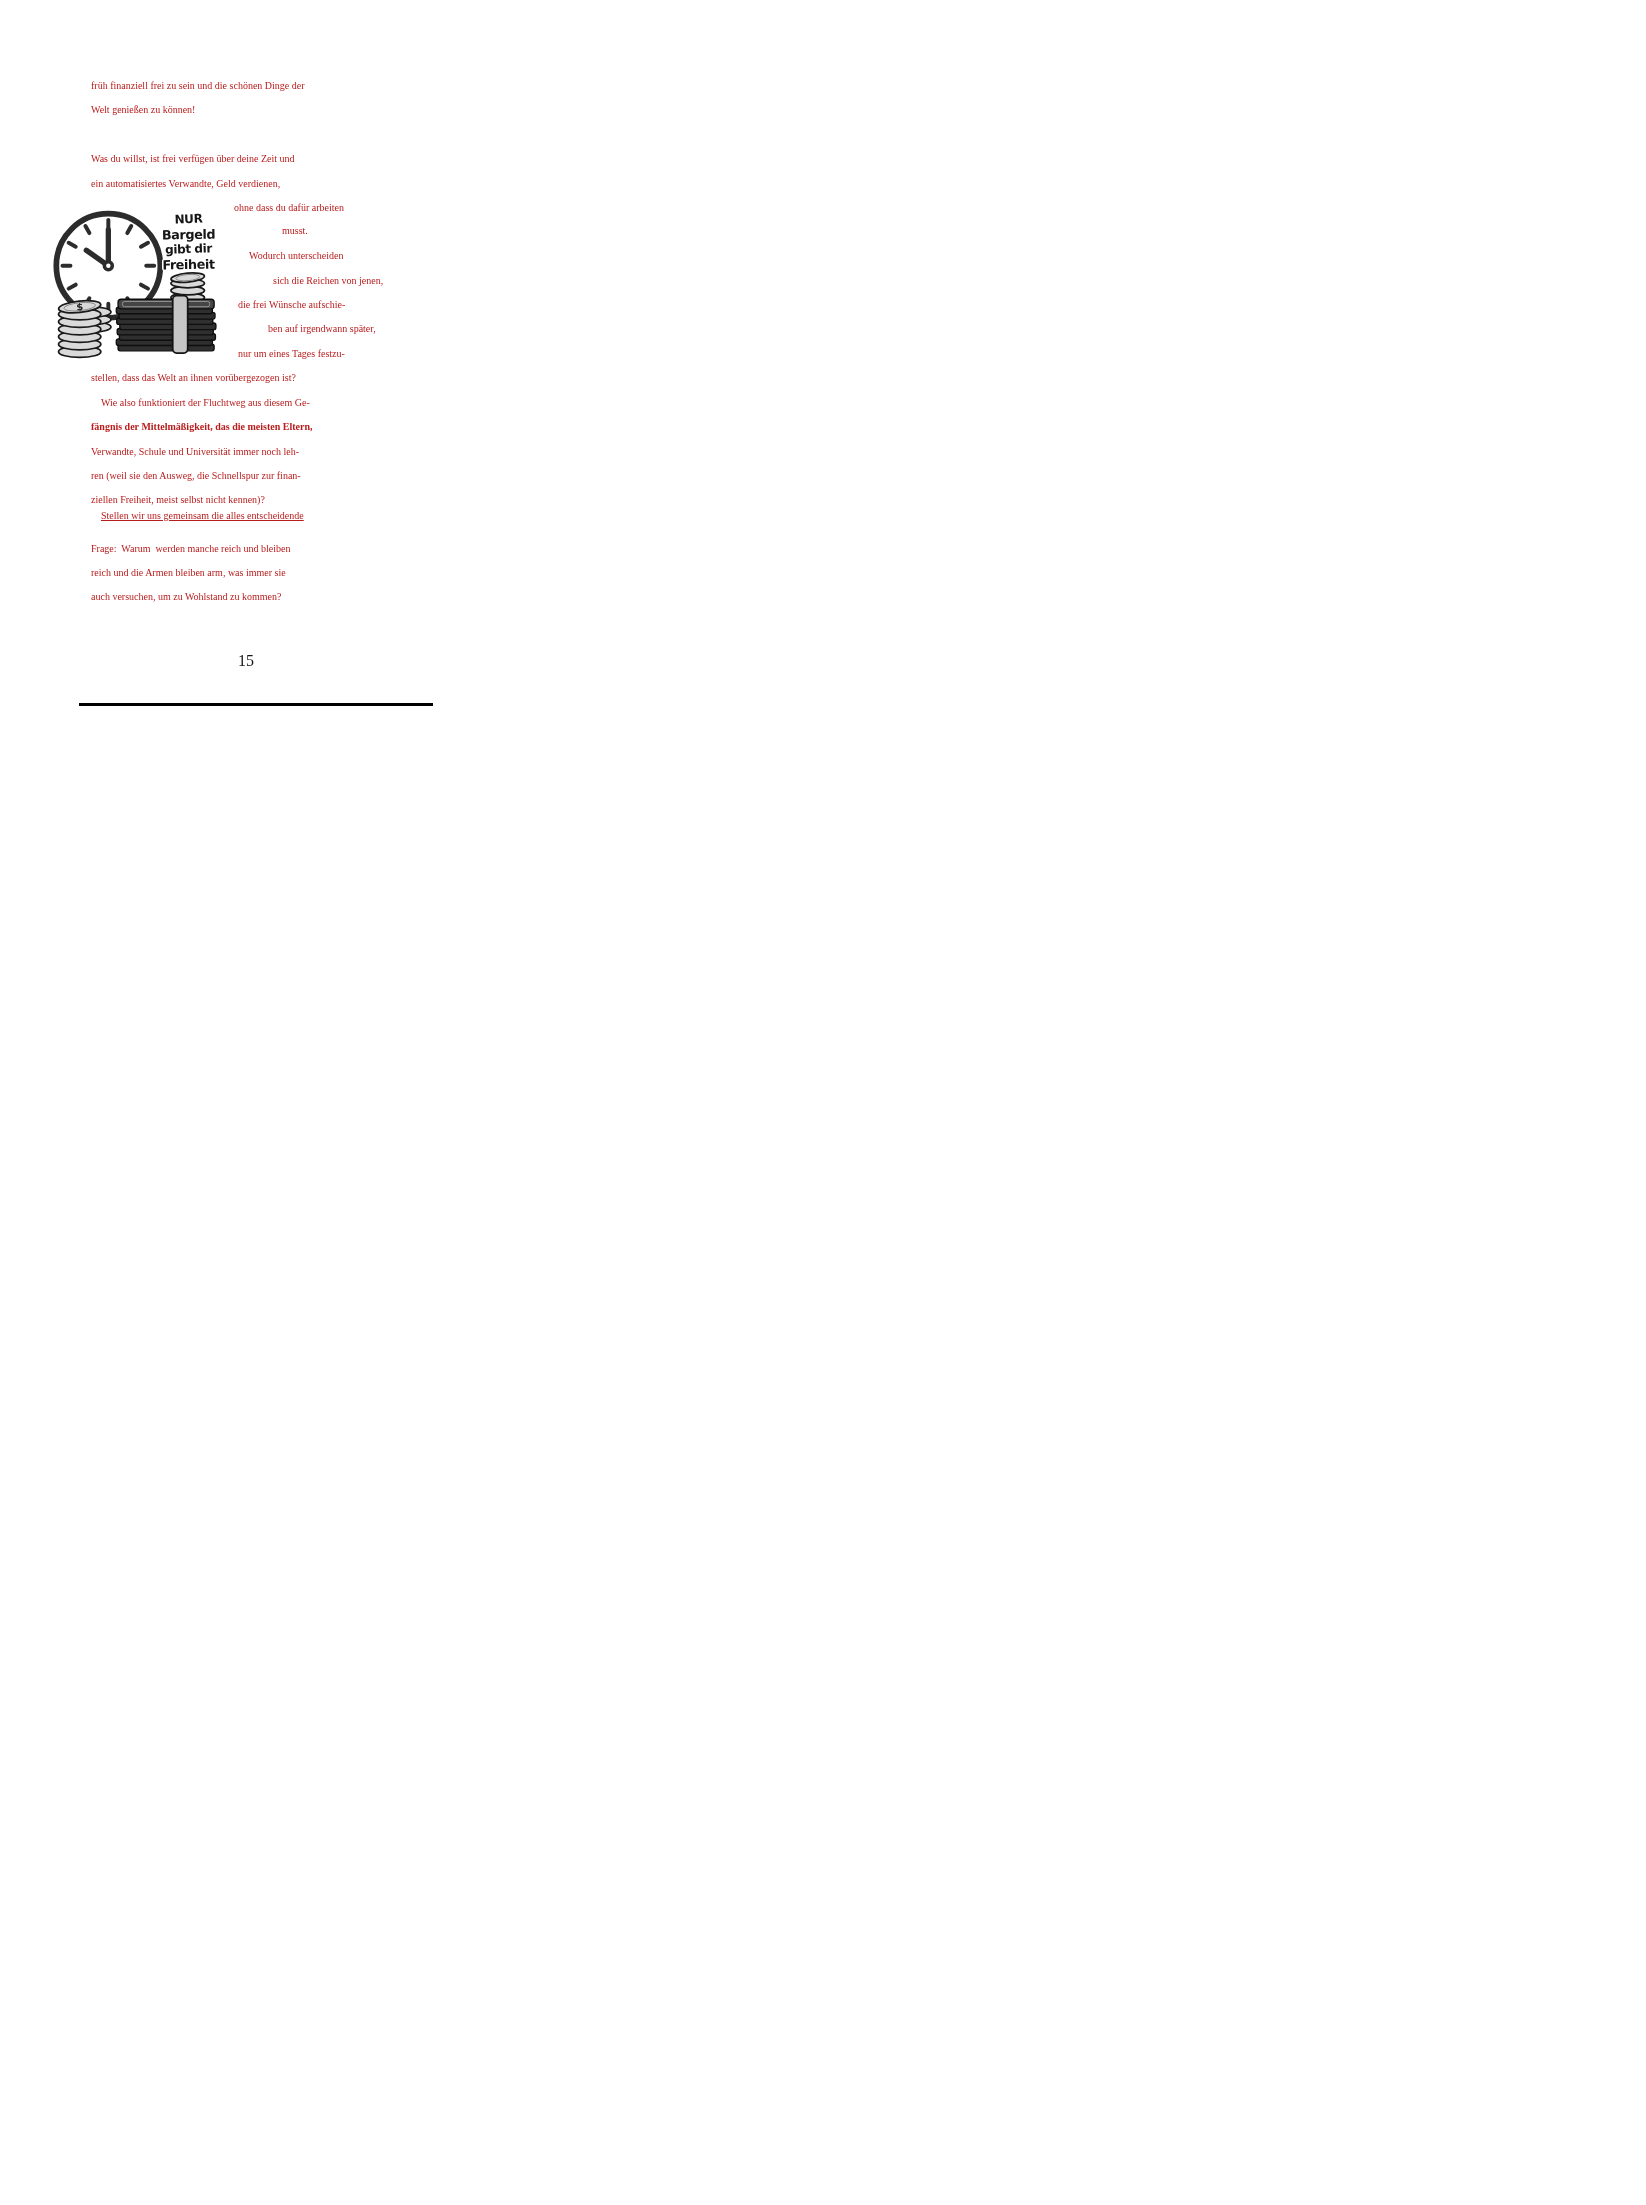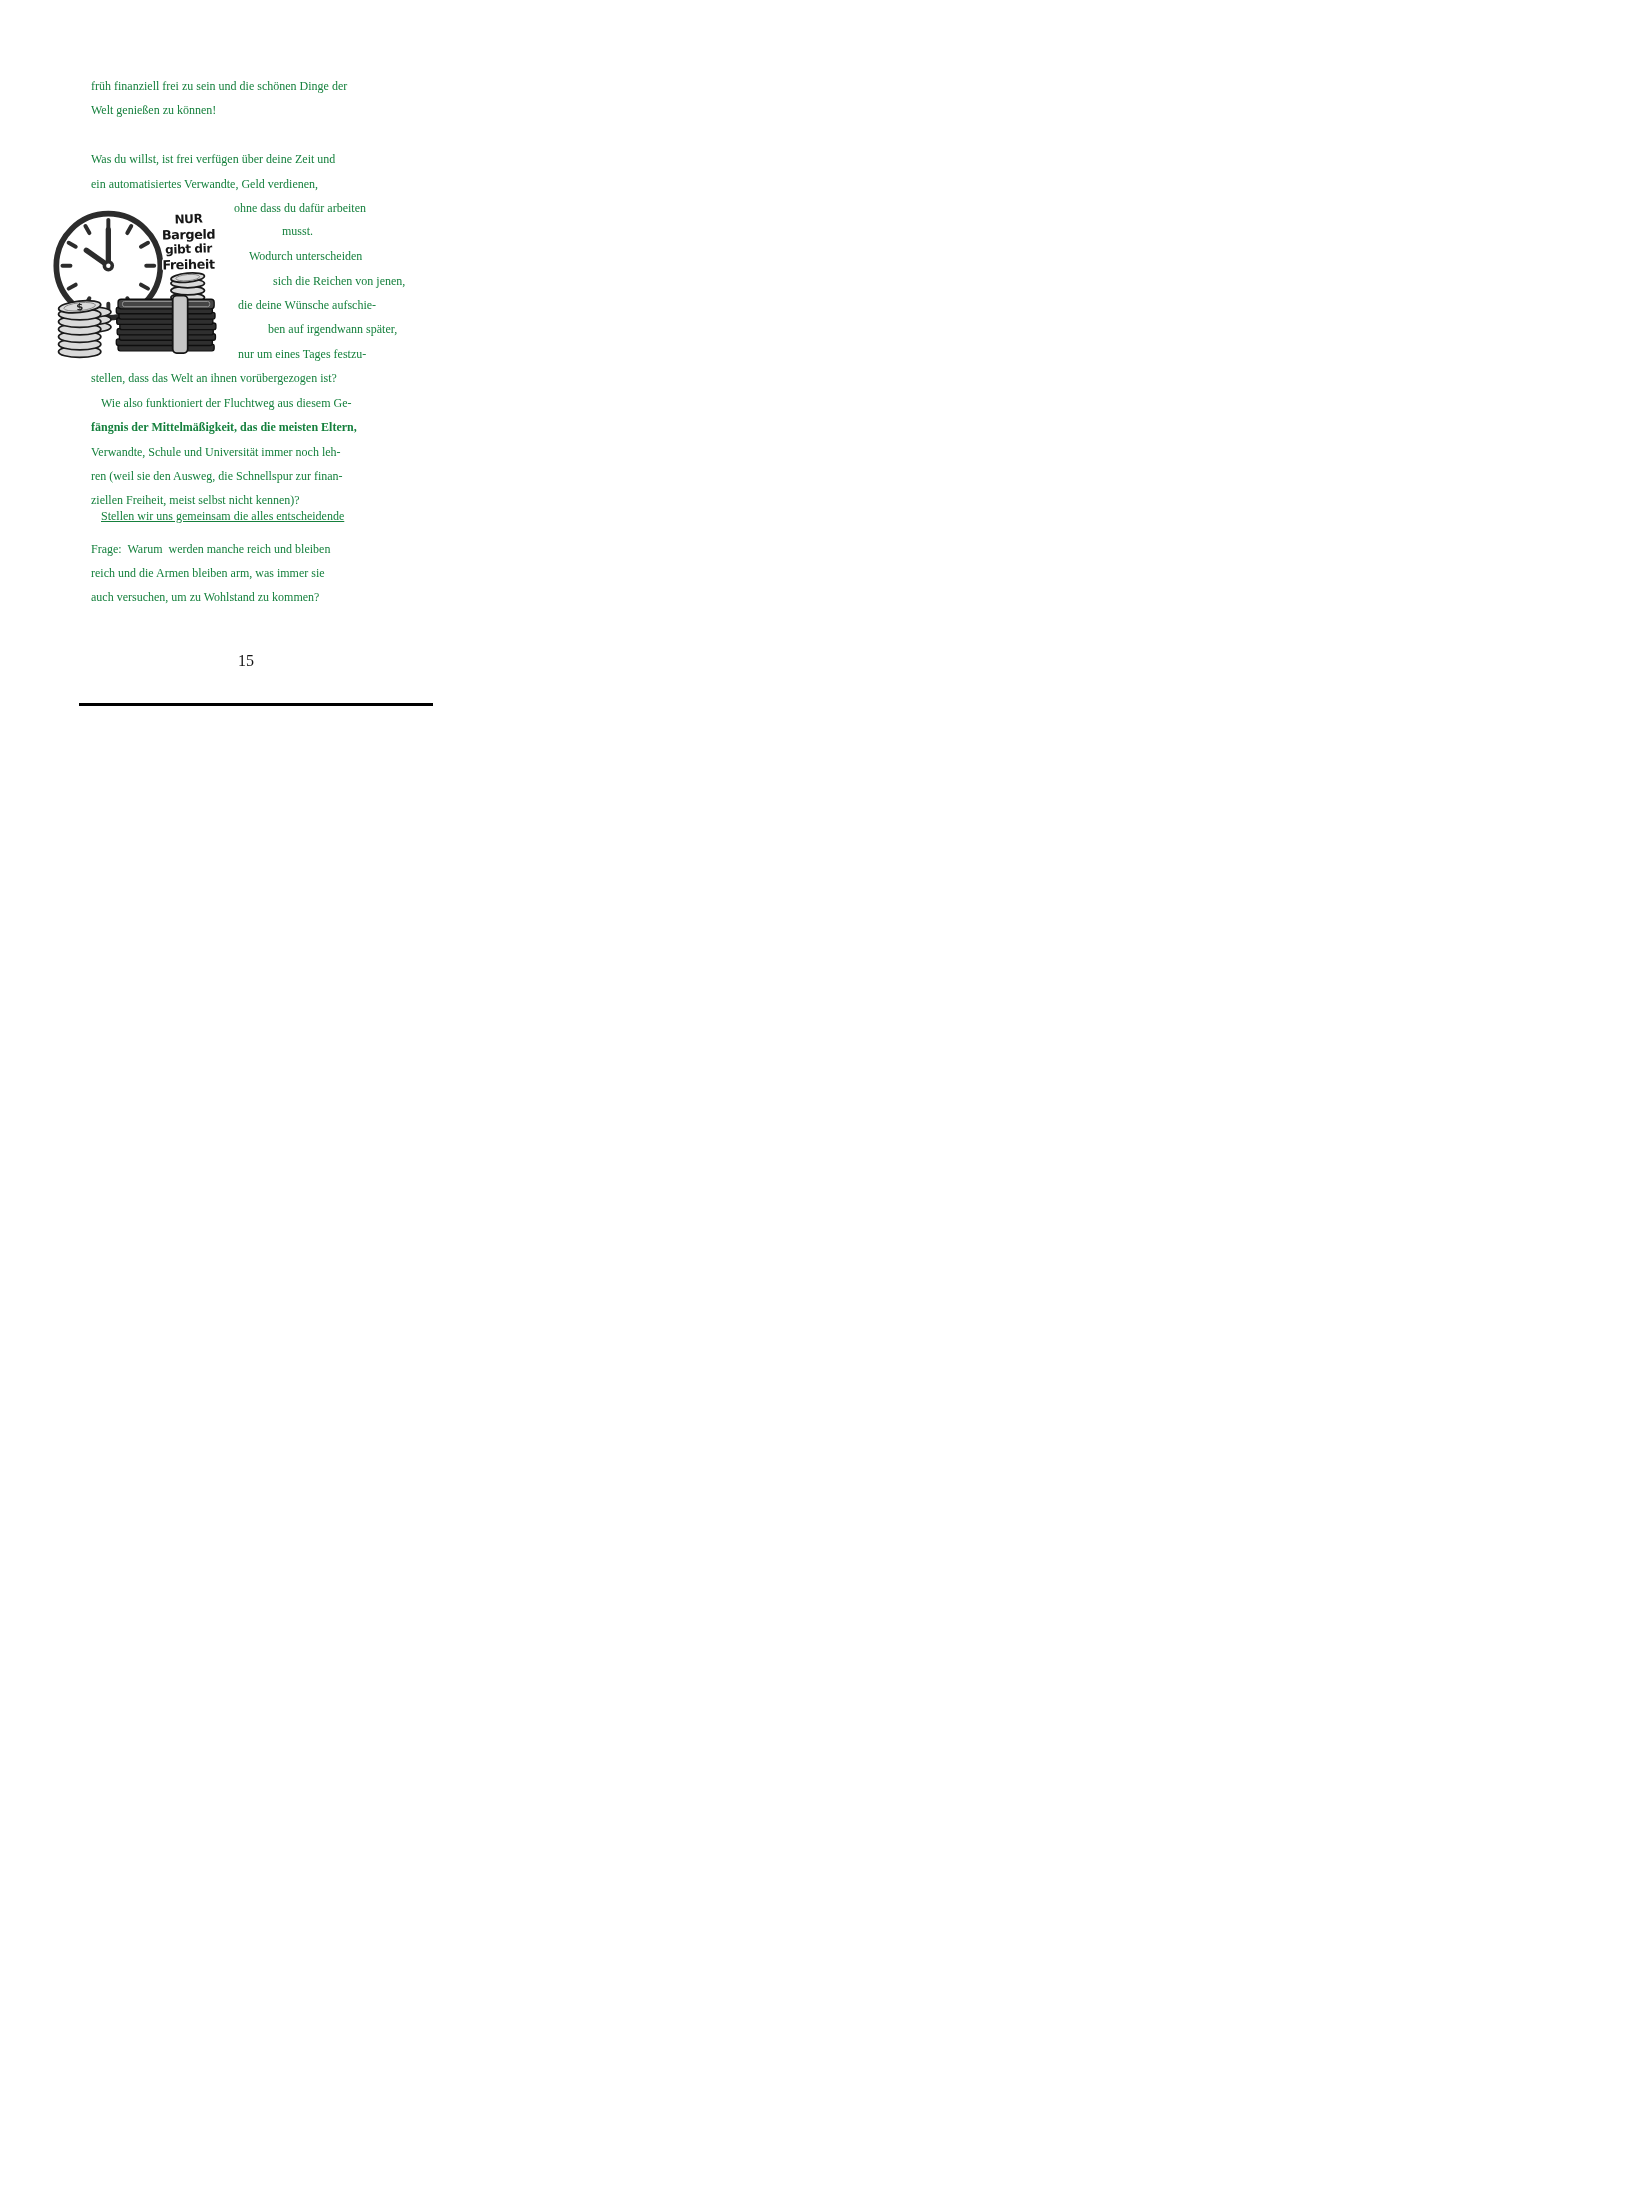--- a/index.html
+++ b/index.html
@@ -7,24 +7,24 @@
     position:relative;
     width:507px;
     height:706px;
     background:#ffffff;
     font-family:"Liberation Serif", serif;
     color:#141414;
     overflow:hidden;
   }
   .line{
     position:absolute;
-    font-size:12px;
+    font-size:10px;
     line-height:16px;
     white-space:pre;
-    color:#15803d;
+    color:#b91c1c;
   }
   .page-number{
     position:absolute;
     top:652px;
     left:91px;
     width:310px;
     text-align:center;
     font-size:16px;
     color:#141414;
   }
@@ -72,21 +72,21 @@
   <div class="line" style="top:78px;left:91px;">früh finanziell frei zu sein und die schönen Dinge der</div>
   <div class="line" style="top:102px;left:91px;">Welt genießen zu können!</div>
 
   <div class="line" style="top:151px;left:91px;">Was du willst, ist frei verfügen über deine Zeit und</div>
   <div class="line" style="top:176px;left:91px;">ein automatisiertes Verwandte, Geld verdienen,</div>
 
   <div class="line" style="top:200px;left:234px;">ohne dass du dafür arbeiten</div>
   <div class="line" style="top:223px;left:234px;margin-left:48px;">musst.</div>
   <div class="line" style="top:248px;left:249px;">Wodurch unterscheiden</div>
   <div class="line" style="top:273px;left:240px;margin-left:33px;">sich die Reichen von jenen,</div>
-  <div class="line" style="top:297px;left:238px;">die deine Wünsche aufschie-</div>
+  <div class="line" style="top:297px;left:238px;">die frei Wünsche aufschie-</div>
   <div class="line" style="top:321px;left:239px;padding-left:29px;">ben auf irgendwann später,</div>
   <div class="line" style="top:346px;left:238px;">nur um eines Tages festzu-</div>
 
   <div class="line" style="top:370px;left:91px;">stellen, dass das Welt an ihnen vorübergezogen ist?</div>
   <div class="line" style="top:395px;left:101px;">Wie also funktioniert der Fluchtweg aus diesem Ge-</div>
   <div class="line" style="top:419px;left:91px;font-weight:bold;">fängnis der Mittelmäßigkeit, das die meisten Eltern,</div>
   <div class="line" style="top:444px;left:91px;">Verwandte, Schule und Universität immer noch leh-</div>
   <div class="line" style="top:468px;left:91px;">ren (weil sie den Ausweg, die Schnellspur zur finan-</div>
   <div class="line" style="top:492px;left:91px;">ziellen Freiheit, meist selbst nicht kennen)?</div>
   <div class="line" style="top:508px;left:101px;text-decoration:underline;">Stellen wir uns gemeinsam die alles entscheidende</div>

